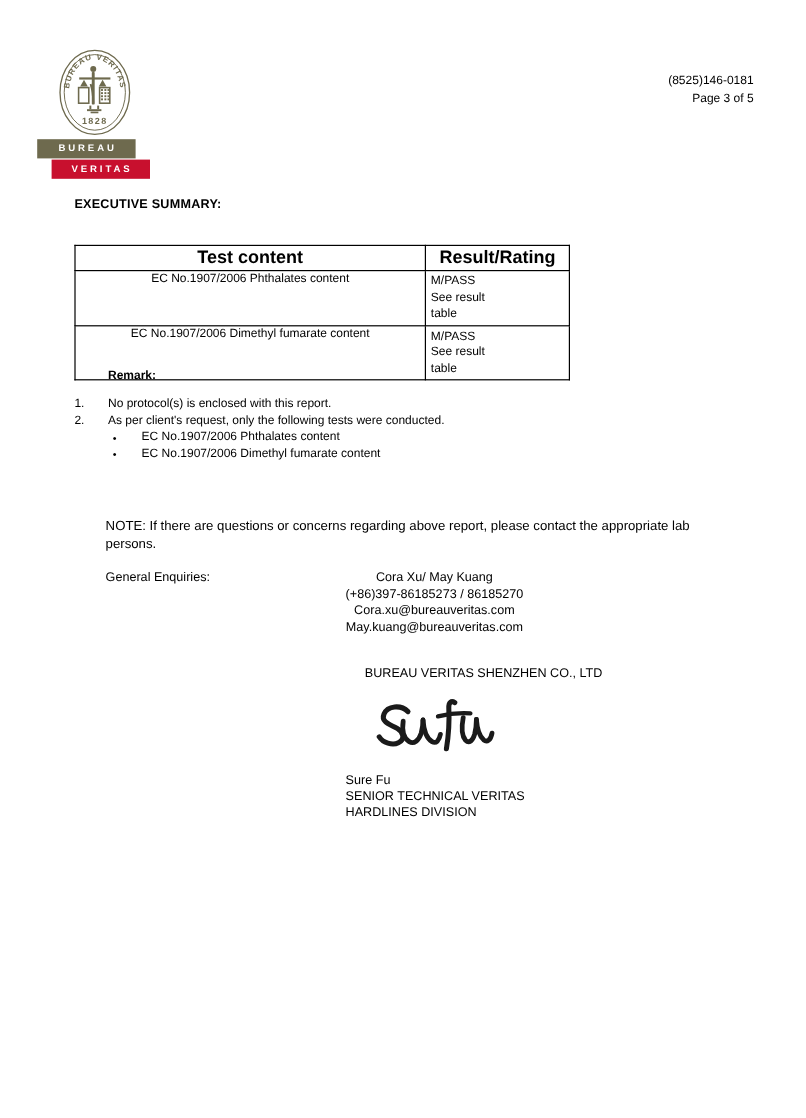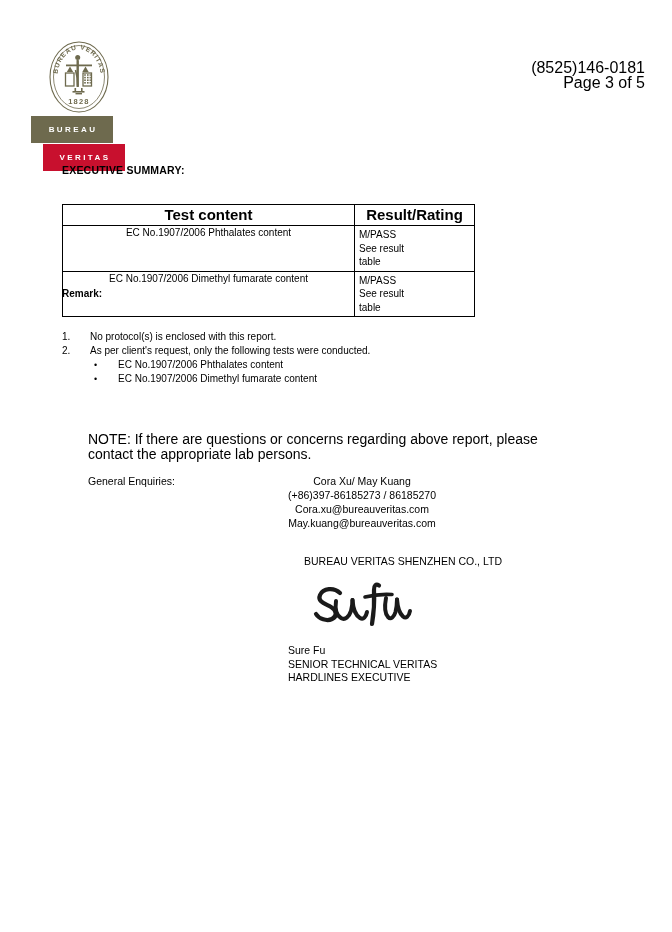--- a/index.html
+++ b/index.html
@@ -40,43 +40,43 @@
 
   .logo-emblem {
     width: 62px;
     height: 74px;
     margin-left: 17px;
     display: block;
   }
 
   .logo-bar {
     width: 82px;
-    height: 27px;
+    height: 16px;
     margin-top: 2px;
     display: flex;
     align-items: center;
     justify-content: center;
     letter-spacing: 2.4px;
     font-size: 8px;
     font-weight: bold;
     color: #ffffff;
     font-family: "Liberation Sans", sans-serif;
     line-height: 1;
     padding-left: 2px;
     box-sizing: border-box;
   }
   .logo-bar-bureau { background: #6e6a4e; }
   .logo-bar-veritas { background: #c8102e; margin-top: 1px; margin-left: 12px; }
 
   .header-meta {
     position: absolute;
-    right: 27px;
+    right: 44px;
     top: 60px;
     text-align: right;
-    font-size: 16px;
+    font-size: 10px;
     line-height: 15px;
     margin-left: 28px;
   }
 
   
   .section-title {
     position: absolute;
     left: 62px;
     top: 164px;
     font-size: 10.5px;
@@ -115,23 +115,24 @@
     text-align: left;
     line-height: 13.5px;
     padding-top: 2px;
     padding-bottom: 2px;
   }
   .cell-result span { display: block; }
 
   .remark-title {
     position: absolute;
     left: 62px;
-    top: 288px;
+    top: 308px;
     font-size: 10px;
     font-weight: bold;
+    padding-left: 28px;
   }
 
   .remark-list {
     position: absolute;
     left: 62px;
     top: 330px;
     width: 430px;
     font-size: 10px;
     line-height: 13.5px;
   }
@@ -163,21 +164,21 @@
     font-size: 9px;
     line-height: 14px;
   }
   .sub-bullet-text { flex: 1 1 auto; }
 
   .note-block {
     position: absolute;
     left: 88px;
     top: 432px;
     width: 492px;
-    font-size: 14px;
+    font-size: 11px;
     line-height: 14.5px;
   }
 
   .enquiries {
     position: absolute;
     left: 88px;
     top: 474px;
     width: 420px;
     font-size: 10.5px;
     line-height: 14px;
@@ -354,16 +355,16 @@
       <path d="M62 46 C64 34, 64.5 22, 64 12 C63.8 7.5, 66 5.5, 69 7.5" stroke-width="4.2"></path>
       <path d="M55 19 C63 17, 74 16, 82 16.5" stroke-width="3.6"></path>
       <path d="M76 20 C74.5 28, 74.5 35, 78 39 C81 42, 84 39, 85.5 34 C86.5 30, 87 25.5, 87 21.5" stroke-width="4"></path>
       <path d="M87 21.5 C87.5 28, 89 35, 93 38.5 C96 41, 99 38.5, 100 33" stroke-width="4"></path>
     </g>
   </svg>
 
   <div class="signatory">
     <span>Sure Fu</span>
     <span>SENIOR TECHNICAL VERITAS</span>
-    <span>HARDLINES EXECUTIVE</span>
+    <span>HARDLINES DIVISION</span>
   </div>
 
 </div>
 
 </body></html>

